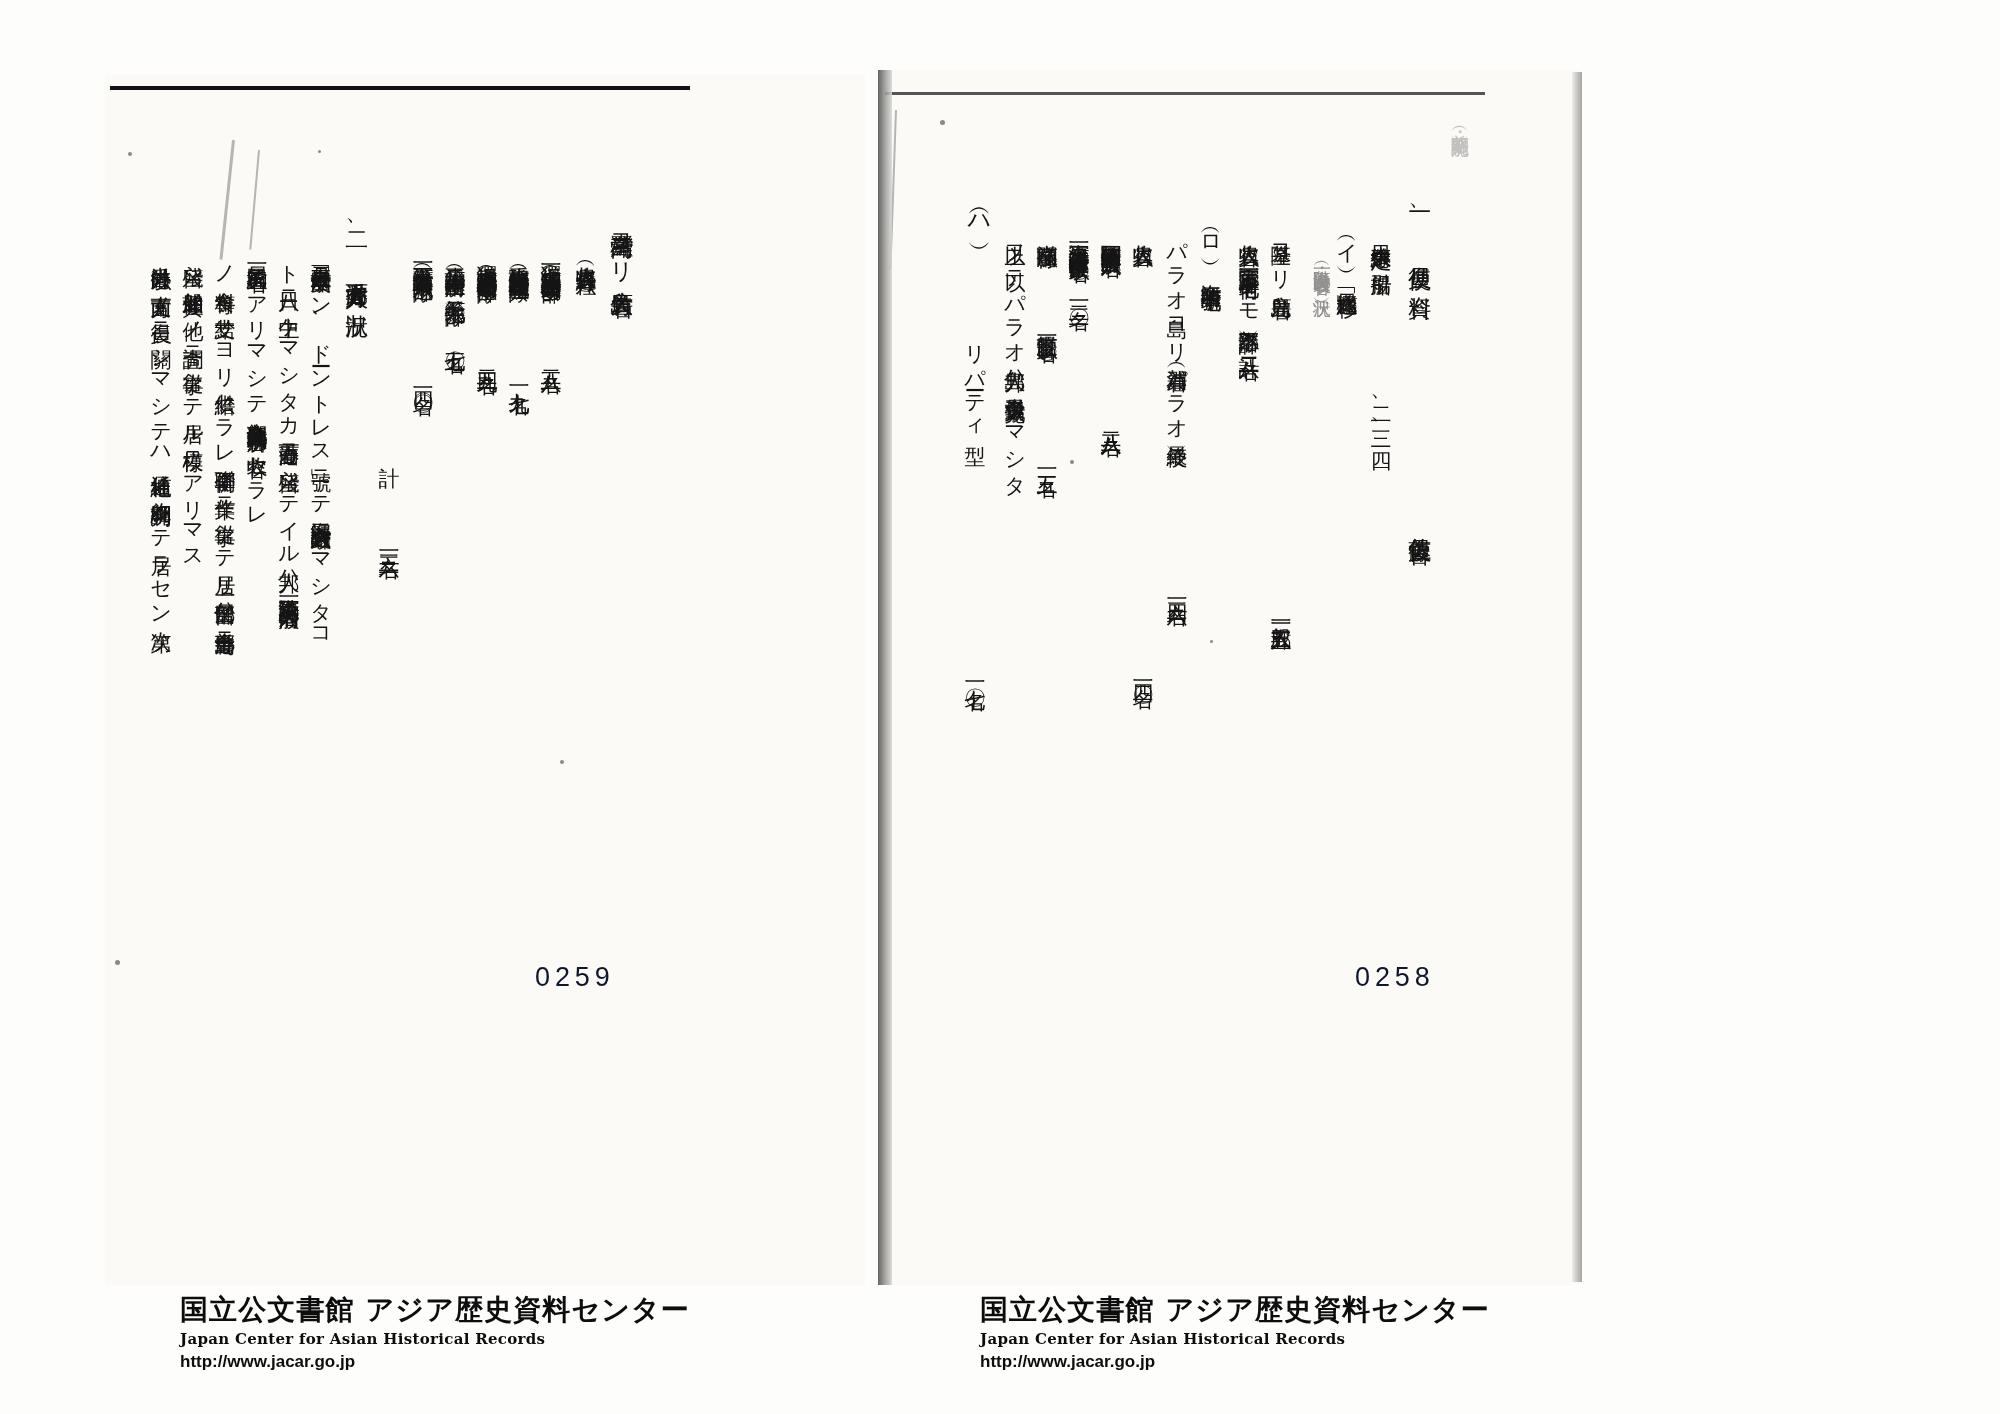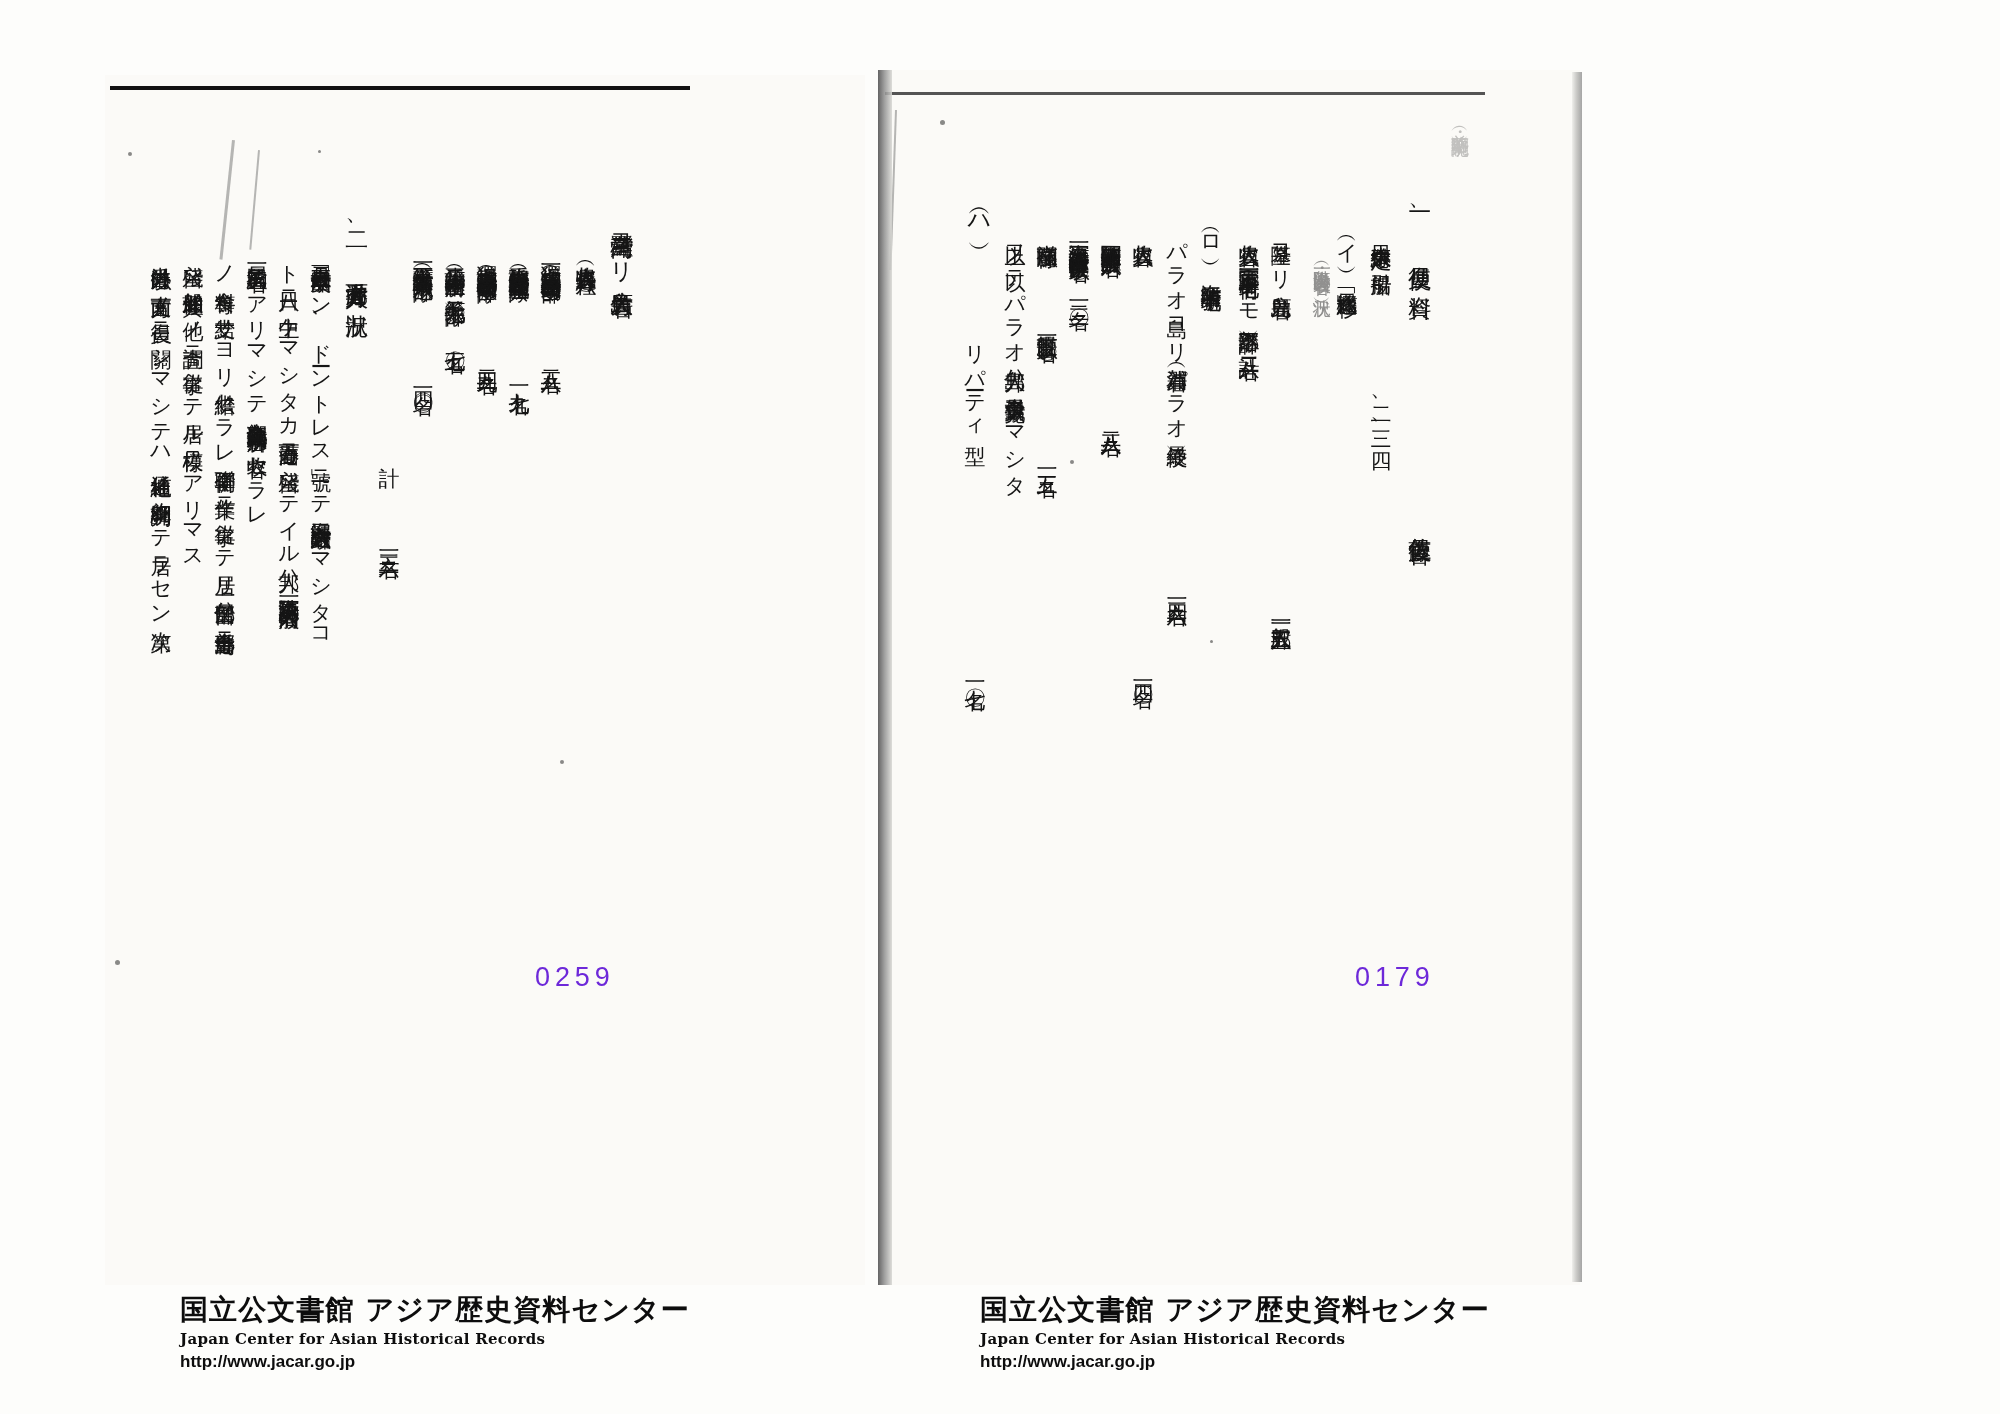--- a/index.html
+++ b/index.html
@@ -107,21 +107,21 @@
 
   .faint  { color: #3c3c3c; opacity: .55; }
   .fainter{ color: #545454; opacity: .34; }
 
   
   .folio {
     position: absolute;
     font-family: "Liberation Sans", sans-serif;
     font-size: 27px;
     letter-spacing: .18em;
-    color: #6d28d9;
+    color: #0f172a;
   }
 
   
   .stamp {
     position: absolute;
     color: #0d0d0d;
   }
   .stamp .jp {
     font-family: "DejaVu Serif", serif;
     font-size: 28px;
@@ -217,21 +217,21 @@
     <div class="vtext col" style="left:200px; top:220px; height:300px;">（ロ）　海防艦第三十七號</div>
     <div class="vtext col" style="left:166px; top:228px; height:450px;">パラオ島ヨリ浦賀着（パラオ最終便）　　　　　　　三六一四名</div>
     <div class="vtext col" style="left:132px; top:228px; height:450px;">收容人員　　　　　　　　　　　　　　　　　　　　四〇一二名</div>
     <div class="vtext col" style="left:100px; top:228px; height:470px;">陸軍第十四師團澁井中將以下八一名　　　　　　　　二八三八名</div>
     <div class="vtext col" style="left:68px; top:228px; height:470px;">海軍第三〇一設營隊司令冷官伊藤中佐以下二〇名　　一二〇三名</div>
     <div class="vtext col" style="left:36px; top:228px; height:450px;">南洋廳關係　　　　艦長官以下三一〇名　　　　　　一五三名</div>
     <div class="vtext col" style="left:4px; top:228px; height:420px;">以上ヲ以テパラオ島邦人ハ全員引揚完了致シマシタ</div>
     <div class="vtext col-lg" style="left:-32px; top:200px; height:90px;">（ハ）</div>
     <div class="vtext col" style="left:-36px; top:330px; height:320px;">リパーティ型　　　　　　　　　　　一〇七名</div>
 
-    <div class="folio" style="left:355px; top:962px;">0179</div>
+    <div class="folio" style="left:355px; top:962px;">0258</div>
 
     <div class="speck" style="left:-60px; top:120px; width:5px; height:5px;"></div>
     <div class="speck" style="left:70px; top:460px; width:4px; height:4px;"></div>
     <div class="speck" style="left:210px; top:640px; width:3px; height:3px;"></div>
     <div class="streak" style="left:-105px; top:110px; width:2px; height:160px; transform: rotate(2deg);"></div>
 
     <div class="stamp" style="left:-20px; top:1292px; width:640px;">
       <div class="jp">国立公文書館 アジア歴史資料センター</div>
       <div class="en">Japan Center for Asian Historical Records</div>
       <div class="url">http://www.jacar.go.jp</div>

